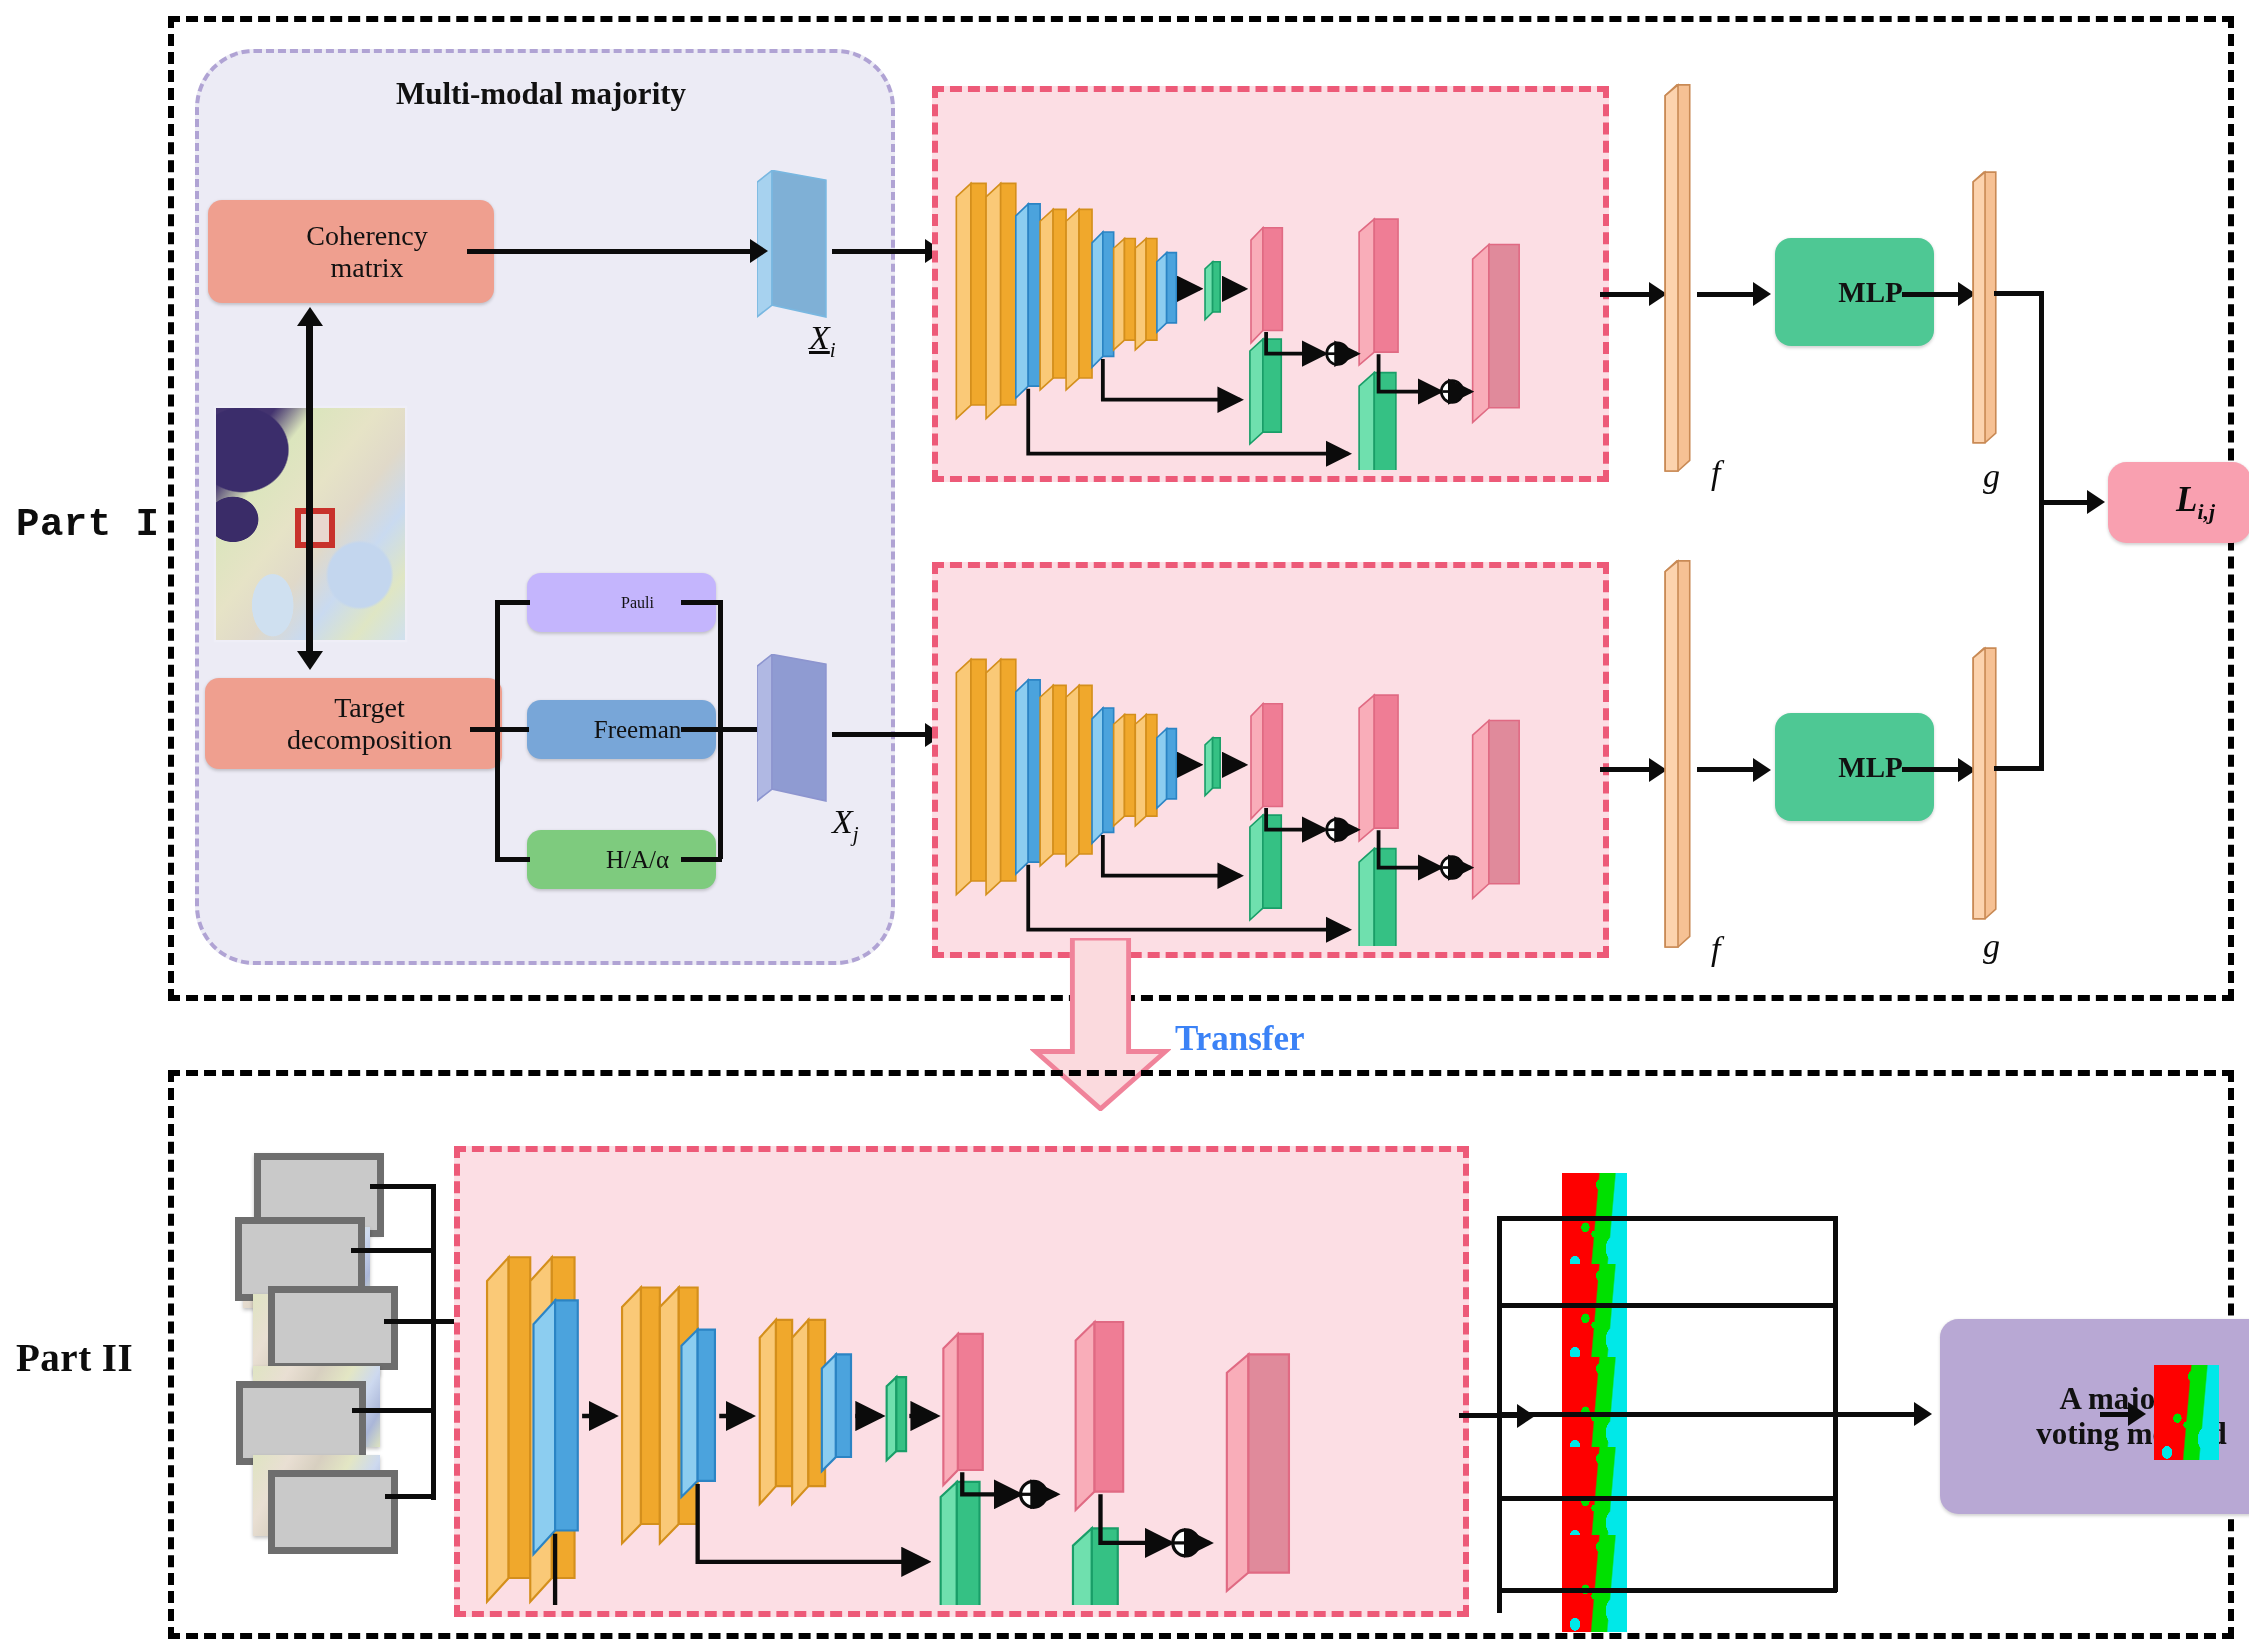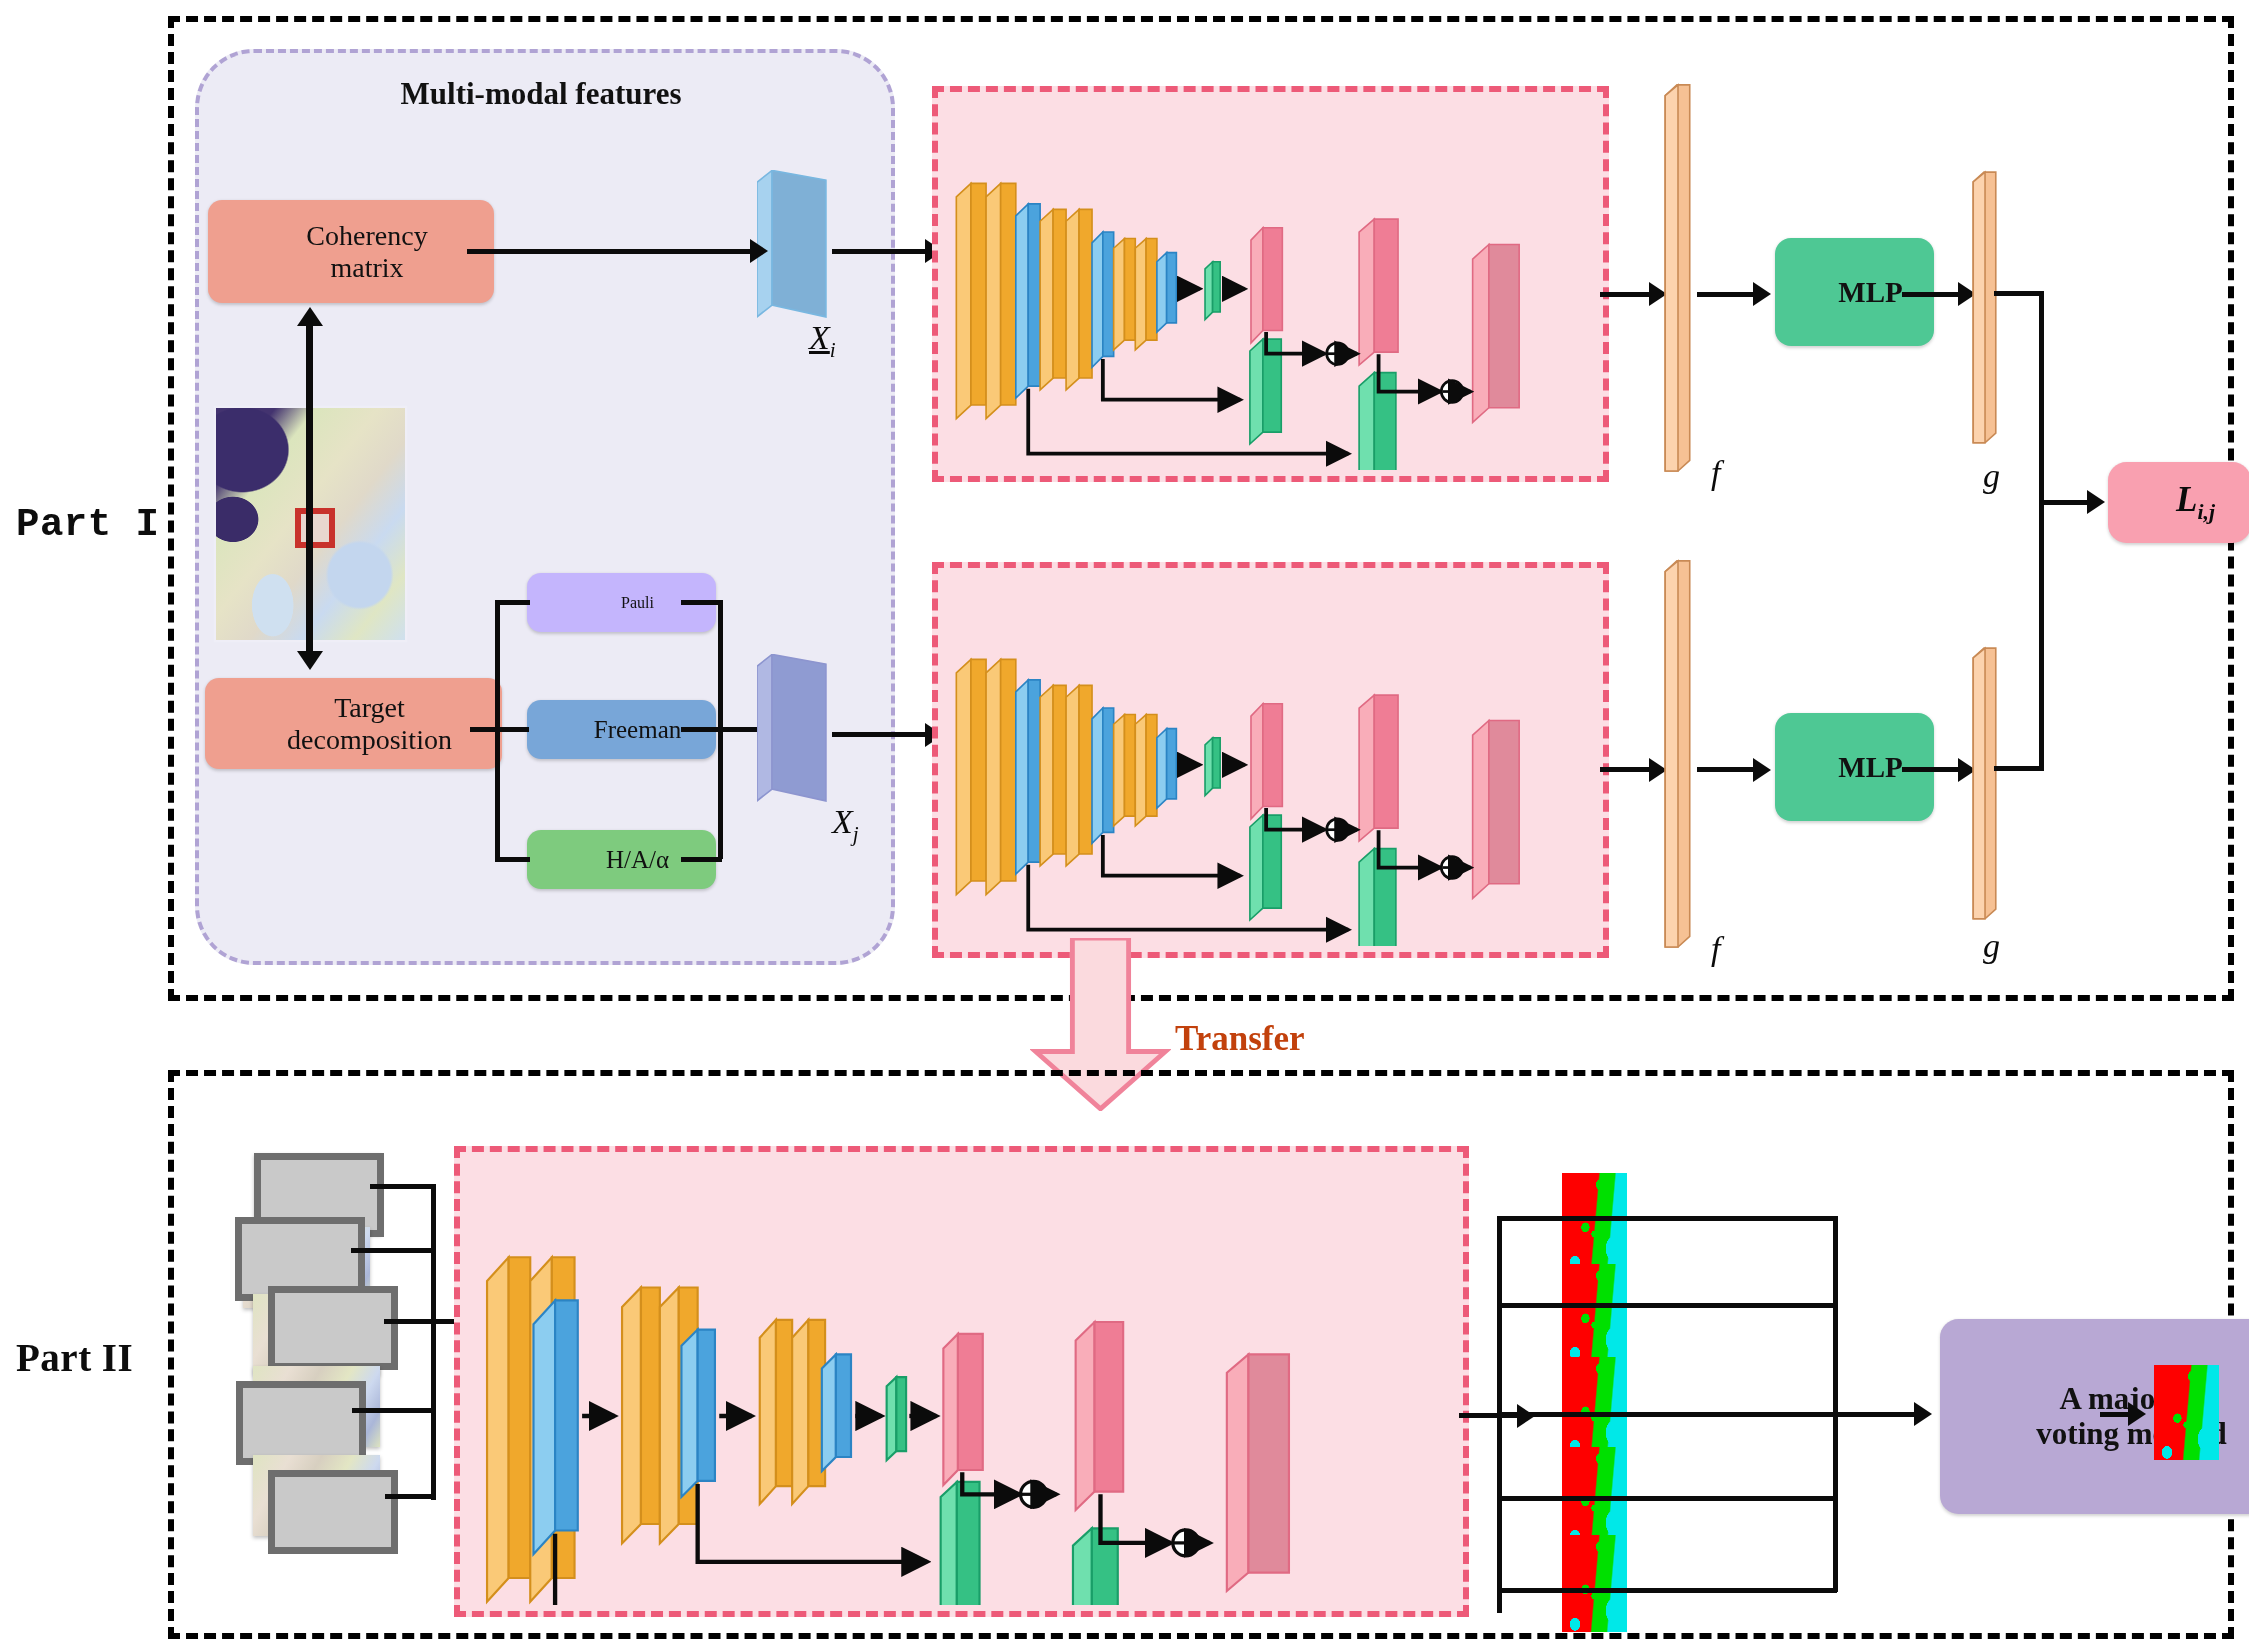--- a/index.html
+++ b/index.html
@@ -57,21 +57,21 @@
     border-bottom:19.5px solid #0b0b0b;}
   
   .slab{position:absolute;}
   
   .mlabel{position:absolute;font-style:italic;font-size:34px;color:#0b0b0b;
     font-family:"Liberation Serif",serif;}
   .mlabel sub{font-size:.62em;font-style:italic;}
   .loss-sub{font-size:.66em;font-weight:bold;font-style:normal;}
   
   .transfer-arrow{position:absolute;}
-  .transfer-label{position:absolute;font-weight:bold;font-size:35px;color:#c2410c;}
+  .transfer-label{position:absolute;font-weight:bold;font-size:35px;color:#3b82f6;}
   .sar-thumb{
     position:absolute;
     background:
       radial-gradient(ellipse 40% 30% at 14% 18%, #3b2d6b 60%, transparent 62%),
       radial-gradient(ellipse 22% 16% at 9% 48%, #3a2c68 60%, transparent 62%),
       radial-gradient(ellipse 18% 22% at 30% 85%, #cfe0f0 60%, transparent 62%),
       radial-gradient(ellipse 30% 25% at 76% 72%, #c3d6ee 55%, transparent 60%),
       linear-gradient(128deg,#43336f 0%,#43336f 16%,#dbe5bd 27%,#e6e3c6 44%,#e0d9c9 58%,#c9daf0 72%,#dfe6c4 86%,#cfe0ef 100%);
     box-shadow:0 0 0 2.2px #efeef7;
   }
@@ -94,21 +94,21 @@
       linear-gradient(95deg,#fe0000 0%,#fe0000 50%,#00e000 52%,#00e000 72%,#00e8e8 74%,#00e8e8 100%);
   }
 </style>
 </head>
 <body>
 
 <div class="part-frame" data-name="part-1-frame" style="left:168px;top:16px;width:2054px;height:973px;"></div>
 <div class="part-label" data-name="part-1-label" style="left:16px;top:503px;font-family:Liberation Mono, monospace;">Part I</div>
 
 <div class="mm-panel" data-name="multimodal-features-panel" style="left:195px;top:49px;width:692px;height:908px;"></div>
-<div class="mm-title" data-name="multimodal-features-title" style="left:195px;top:76px;width:692px;">Multi-modal features</div>
+<div class="mm-title" data-name="multimodal-features-title" style="left:195px;top:76px;width:692px;">Multi-modal majority</div>
 
 <div class="rbox salmon" data-name="coherency-matrix-box" style="left:208px;top:200px;width:254px;height:103px;flex-direction:column;">
   <span data-name="coherency-matrix-label-line1">Coherency</span>
   <span data-name="coherency-matrix-label-line2">matrix</span>
 </div>
 
 <div class="sar-thumb" data-name="polsar-scene-thumbnail" style="left:216px;top:408px;width:189px;height:232px;"></div>
 <div class="red-box" data-name="roi-red-box" style="left:295px;top:508px;width:28px;height:28px;"></div>
 
 <div class="vline" data-name="coherency-decomposition-connector" style="left:306px;top:324px;width:7px;height:335px;"></div>

